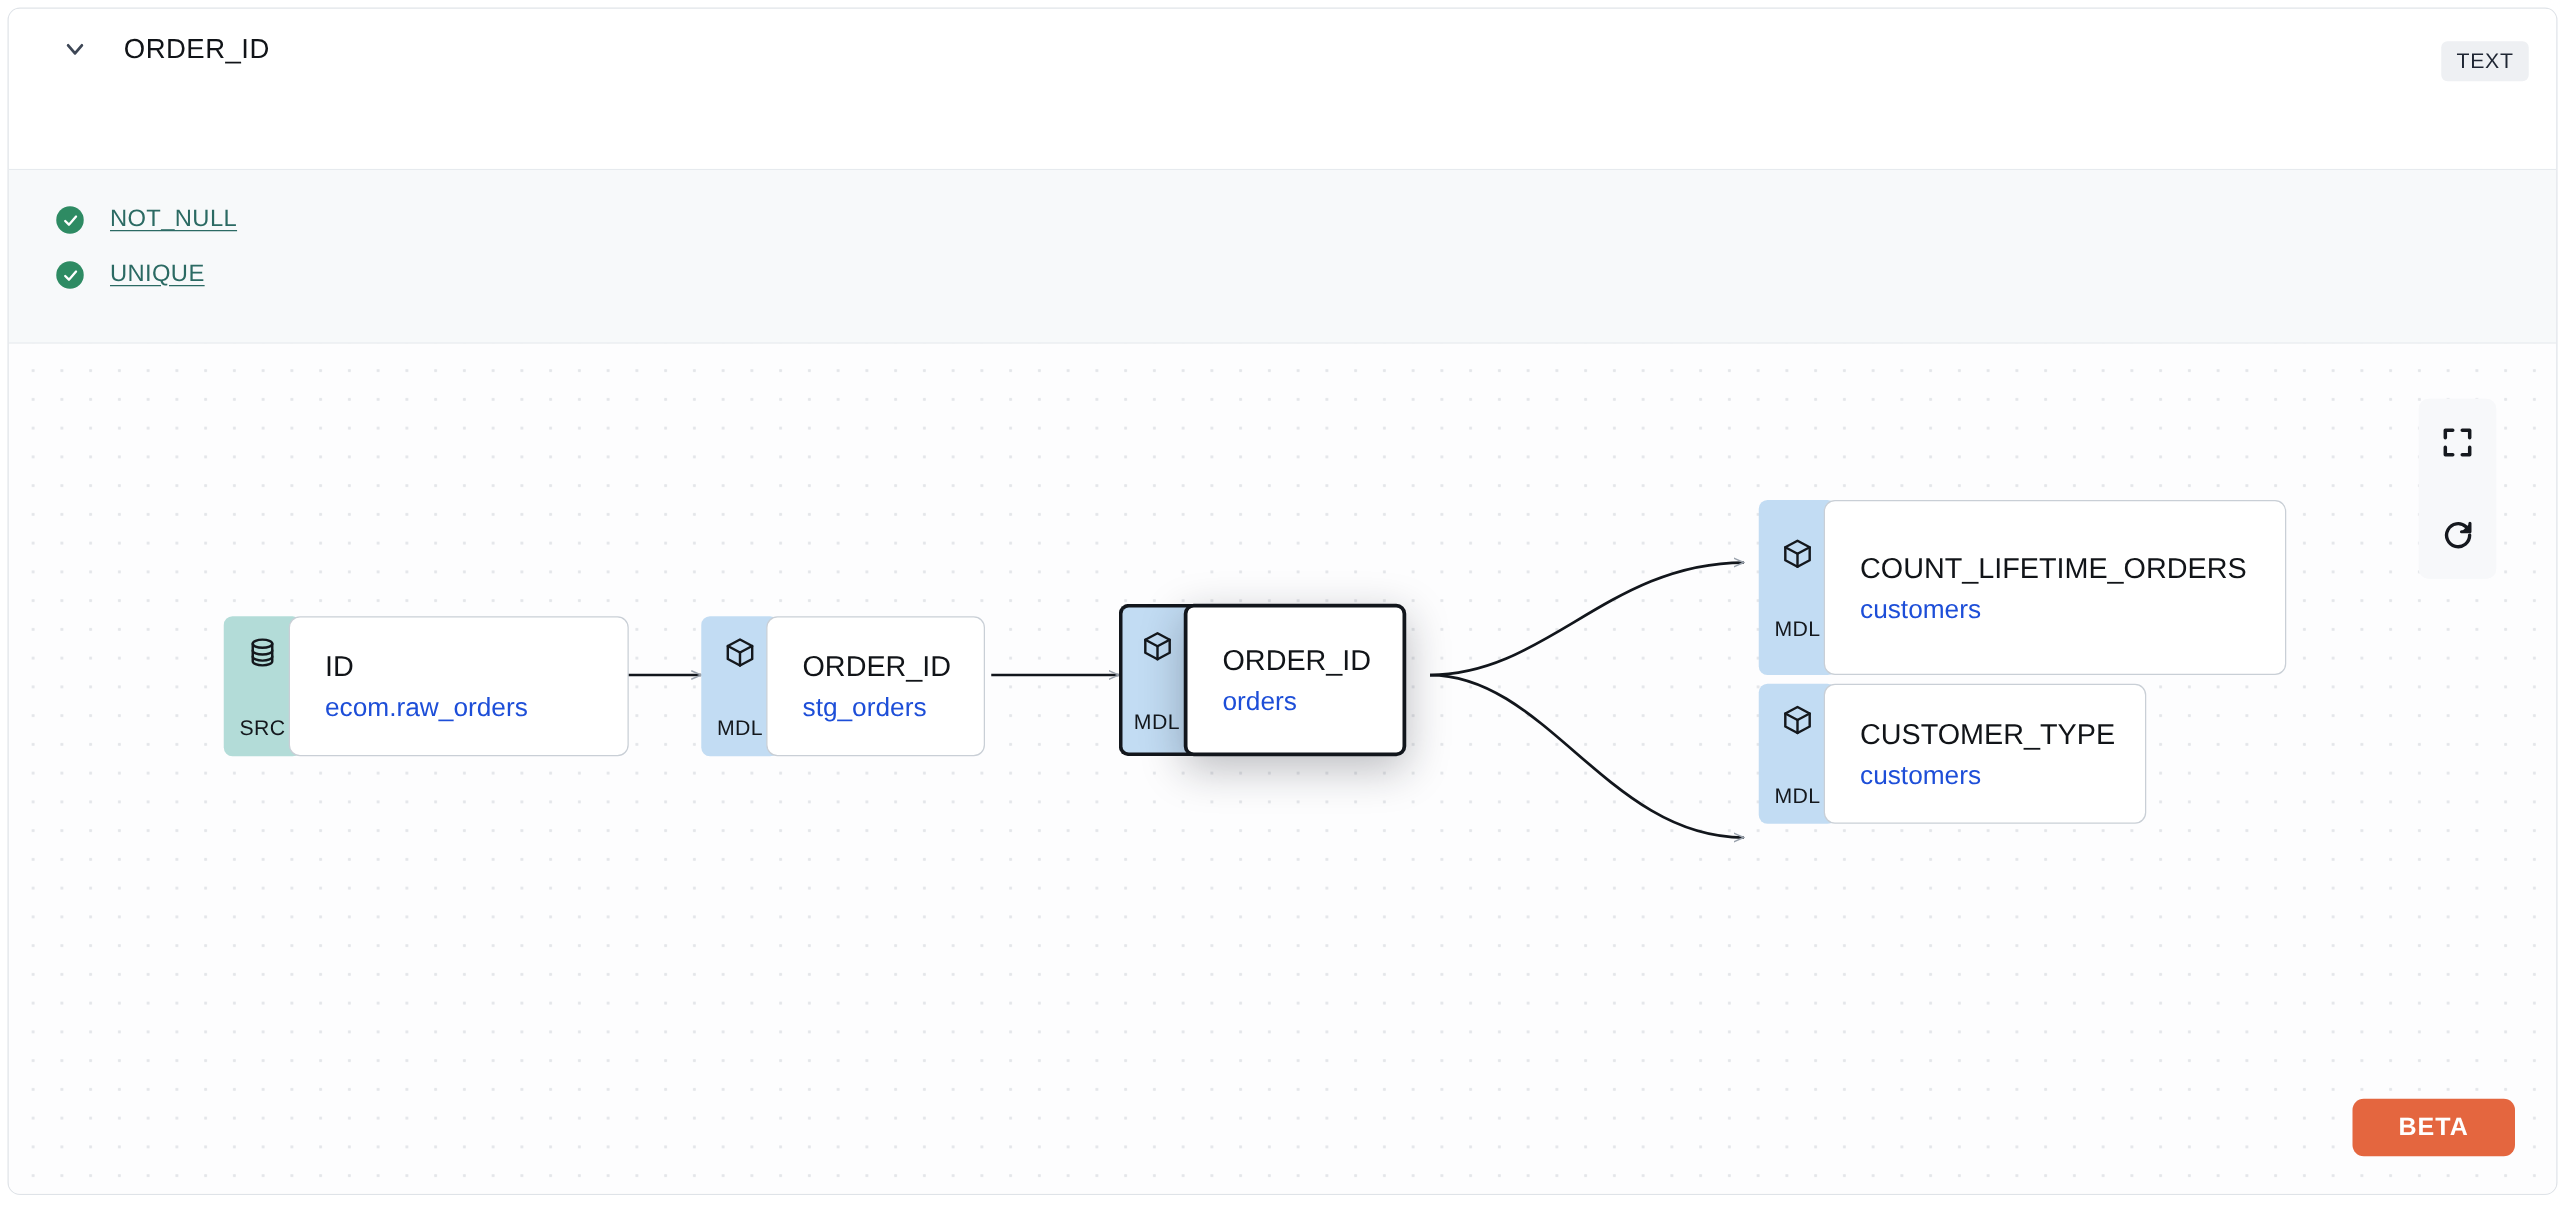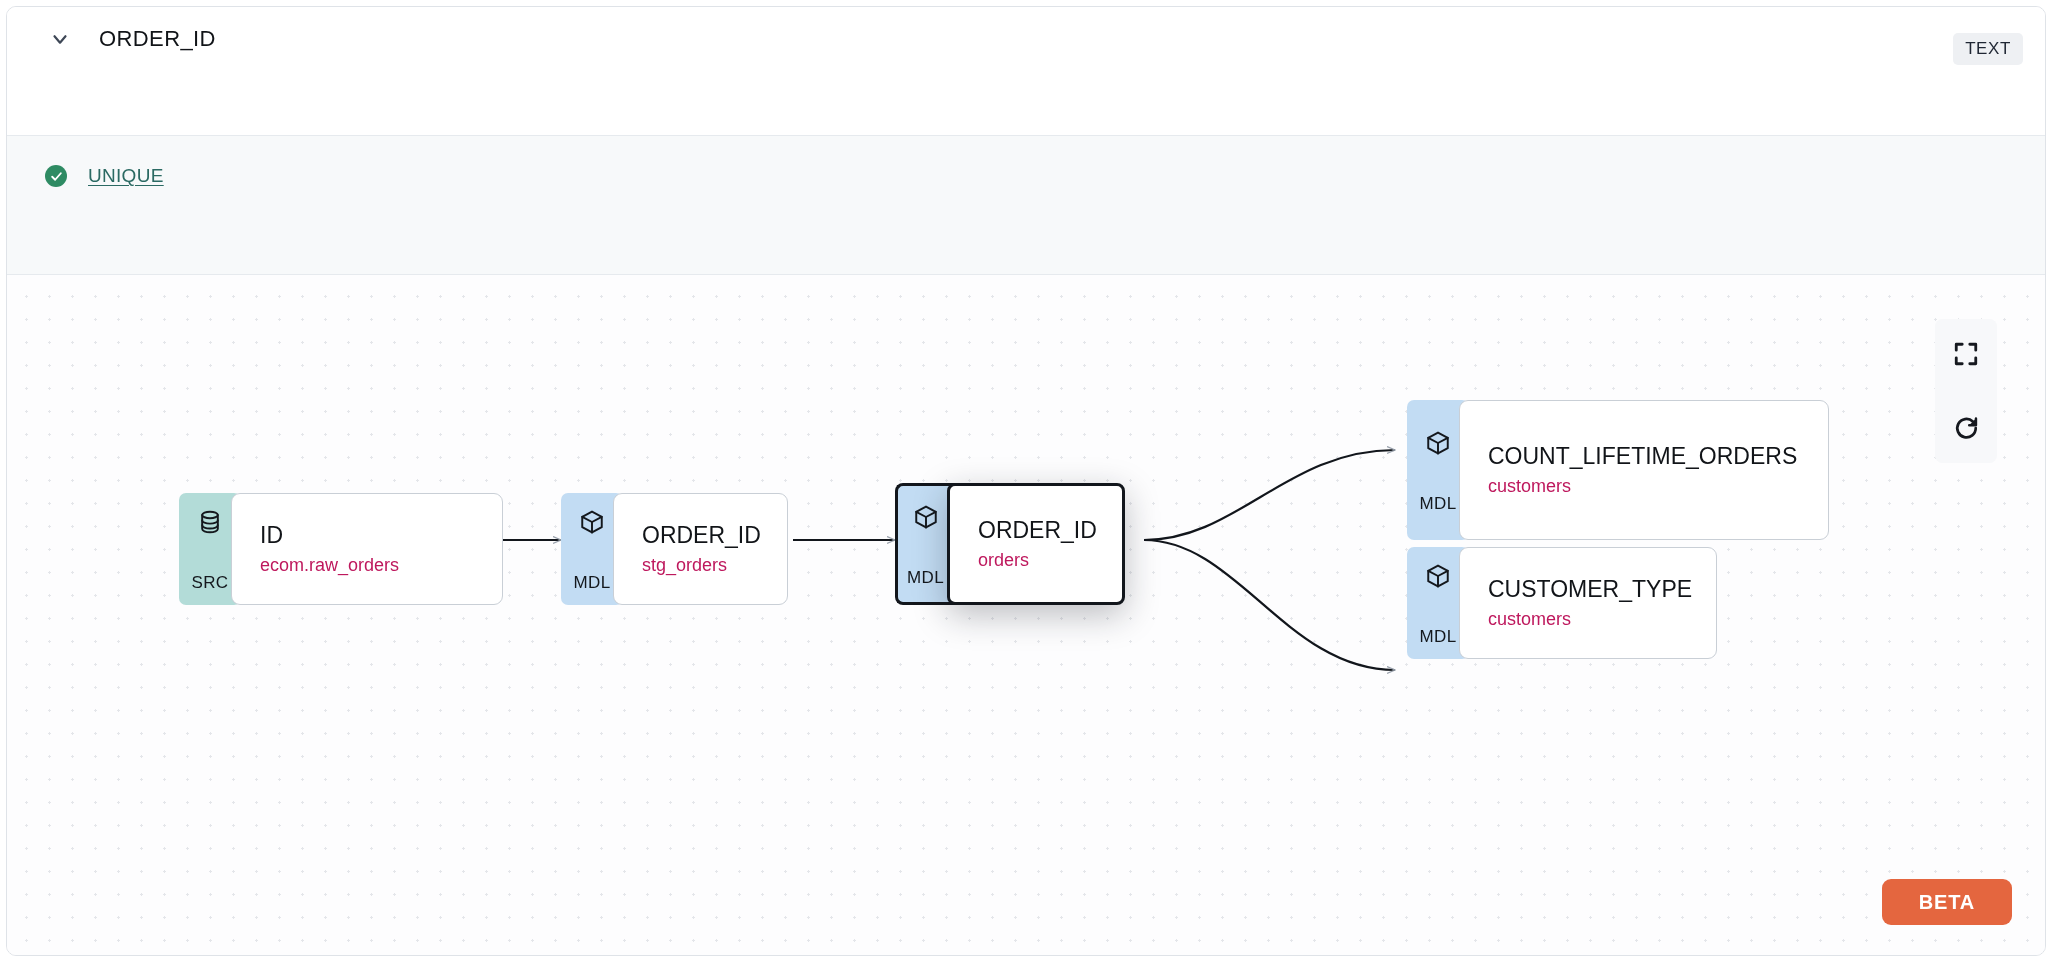--- a/index.html
+++ b/index.html
@@ -174,22 +174,22 @@
     justify-content: center;
     z-index: 2;
   }
   .nname {
     font-size: 23px;
     color: #111418;
     line-height: 1.15;
     white-space: nowrap;
   }
   .nsub {
-    font-size: 18px;
-    color: #be185d;
+    font-size: 21px;
+    color: #1d4ed8;
     margin-top: 8px;
     line-height: 1.1;
     white-space: nowrap;
   }
 
   
   .node.focused .nbadge {
     border: 3px solid #12161c;
     border-right: none;
     border-radius: 8px 0 0 8px;
@@ -259,20 +259,28 @@
       <span class="type-badge">TEXT</span>
     </div>
 
     <div class="tests">
       <div class="test-row">
         <span class="ok-circle">
           <svg width="13" height="13" viewBox="0 0 24 24" fill="none" stroke="#ffffff" stroke-width="3.4" stroke-linecap="round" stroke-linejoin="round">
             <polyline points="4,12.5 9.5,18 20,6"></polyline>
           </svg>
         </span>
+        <a class="test-link">NOT_NULL</a>
+      </div>
+      <div class="test-row">
+        <span class="ok-circle">
+          <svg width="13" height="13" viewBox="0 0 24 24" fill="none" stroke="#ffffff" stroke-width="3.4" stroke-linecap="round" stroke-linejoin="round">
+            <polyline points="4,12.5 9.5,18 20,6"></polyline>
+          </svg>
+        </span>
         <a class="test-link">UNIQUE</a>
       </div>
     </div>
 
     <div class="canvas">
 
       <svg class="edges" viewBox="0 0 2038 680" preserveAspectRatio="none">
         <defs>
           <marker id="arw" markerWidth="9" markerHeight="9" refX="8" refY="4.5" orient="auto" markerUnits="userSpaceOnUse">
             <path d="M0,1 L8,4.5 L0,8" fill="none" stroke="#9aa2ad" stroke-width="1.3"></path>

